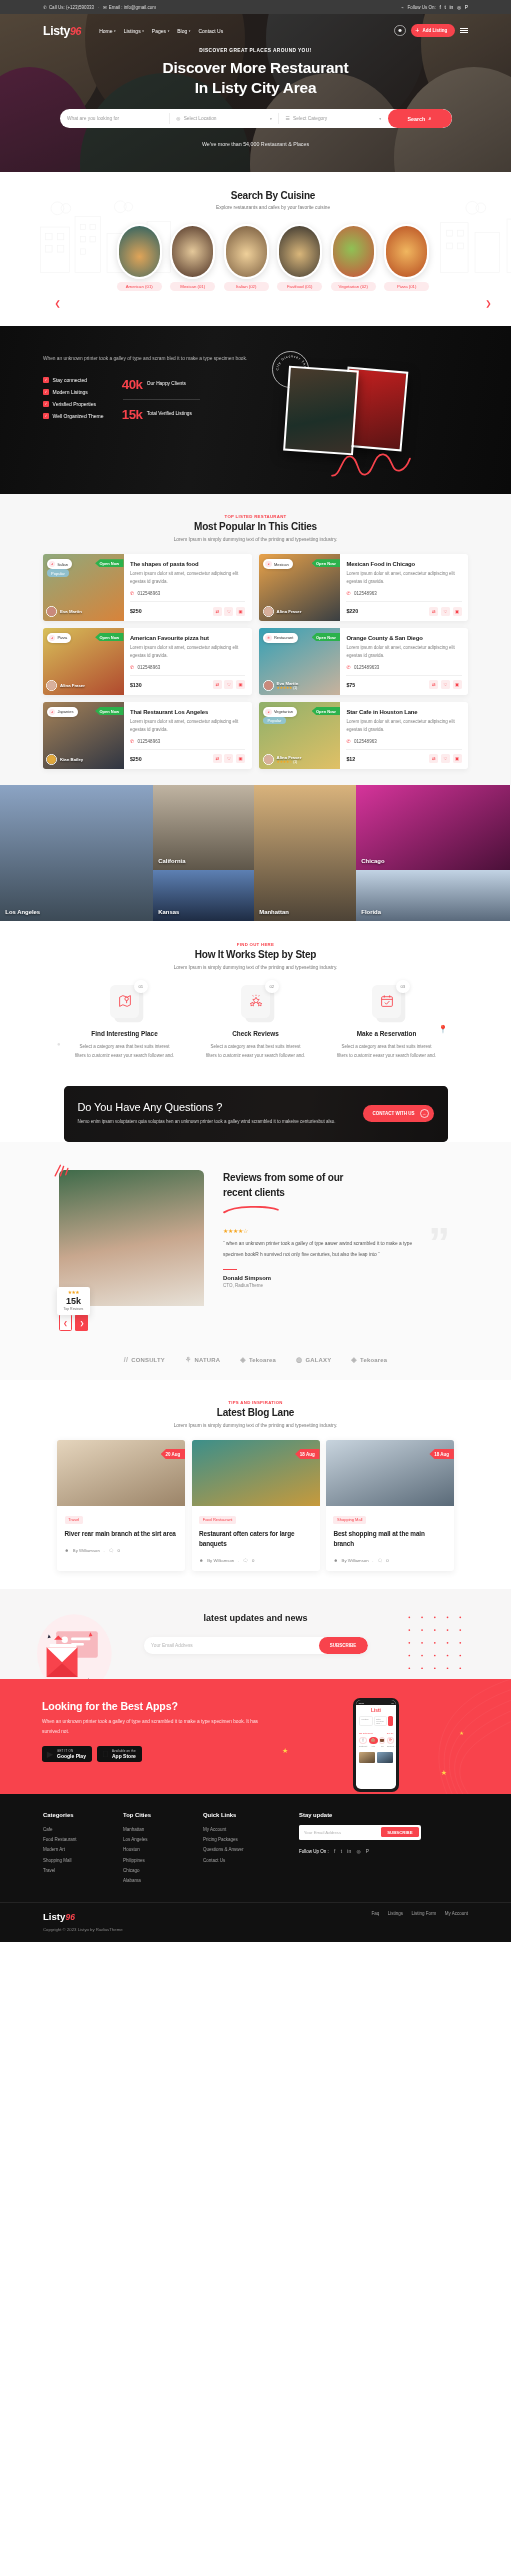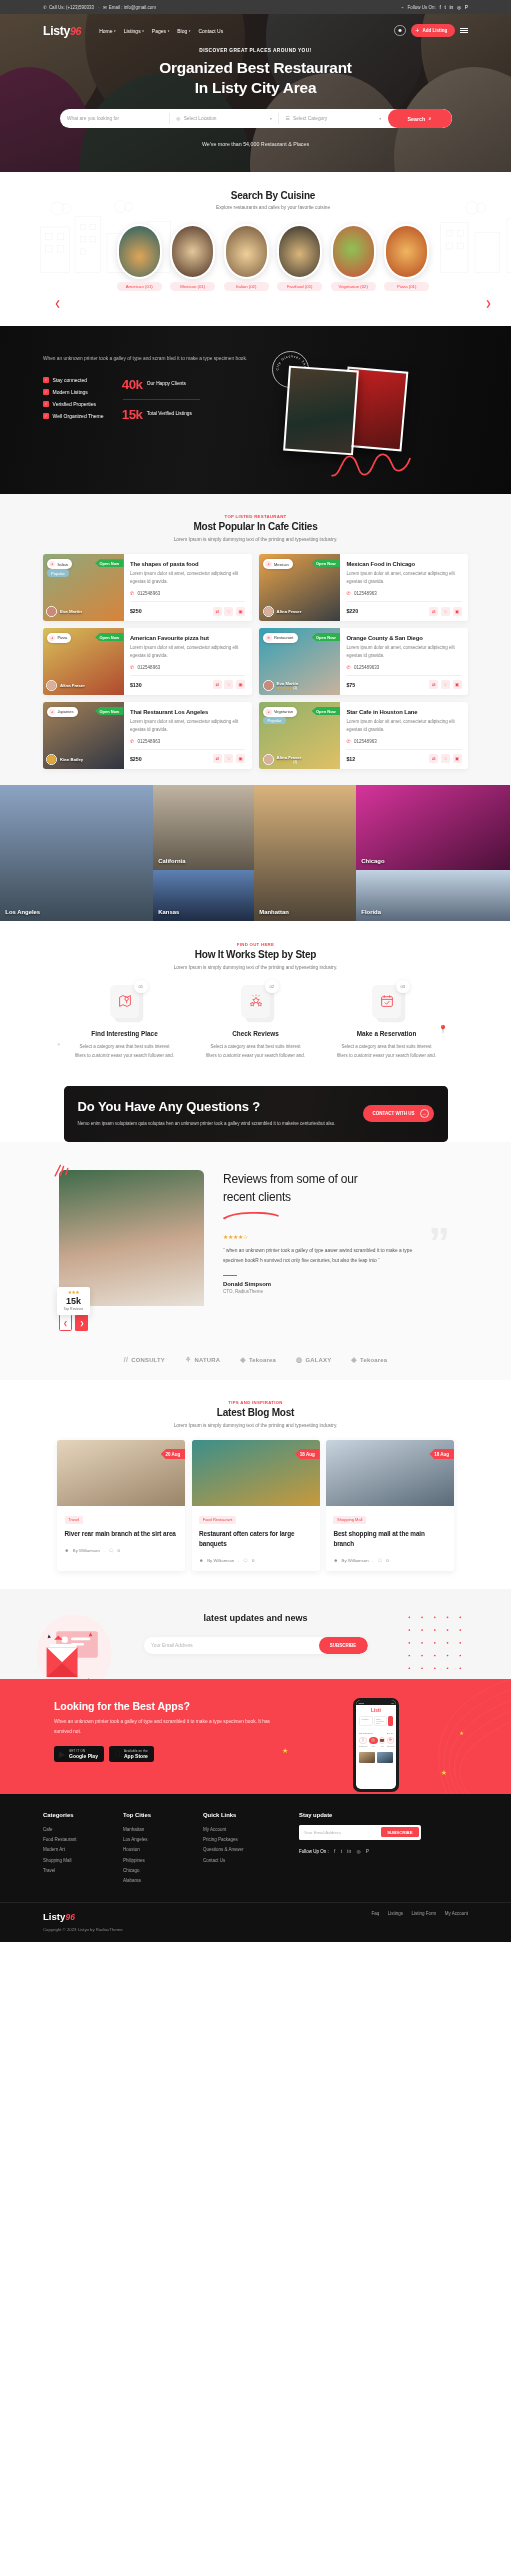--- a/index.html
+++ b/index.html
@@ -200,21 +200,21 @@
 
   
   .cta-wrap { padding:7.5px 0 0; }
   .cta {
     width:384px; margin:0 auto; height:56px; border-radius:4.8px; overflow:hidden;
     position:relative; background:linear-gradient(100deg,#1d1c1c,#2c2724 60%,#151313);
     display:flex; align-items:center; padding:0 14px;
   }
   .cta-ov { position:absolute; inset:0; background:rgba(18,16,16,.62); }
   .cta-c { position:relative; z-index:3; }
-  .cta-t { color:#fff; font-size:13px; font-weight:bold; letter-spacing:-0.1px; }
+  .cta-t { color:#fff; font-size:11px; font-weight:normal; letter-spacing:-0.1px; }
   .cta-d { color:#cfcfcf; font-size:4.5px; line-height:2; margin-top:4.3px; }
   .cta-btn {
     position:relative; z-index:3; margin-left:auto; background:#f8434c; color:#fff;
     border:none; border-radius:10.6px; height:16.5px; padding:0 4.8px 0 9.6px; font-size:4.5px;
     font-weight:bold; display:flex; align-items:center; gap:5.3px; cursor:pointer;
   }
   .cta-arrow { width:9px; height:9px; border-radius:50%; border:0.5px solid rgba(255,255,255,.75);
     display:flex; align-items:center; justify-content:center; font-size:4.3px; }
 
   
@@ -225,21 +225,21 @@
   .rev-img div { width:100%; height:100%; }
   .rev-spark { position:absolute; left:-7.5px; top:-9.6px; }
   .rev-badge {
     position:absolute; left:-2.1px; bottom:-9.6px; width:33px; background:#fff;
     border-radius:2.1px; box-shadow:0 2.1px 7.5px rgba(0,0,0,.12); padding:3.7px 0 4.3px; text-align:center;
   }
   .rb-st { color:#f5a623; font-size:4.8px; letter-spacing:-0.5px; }
   .rb-n { font-size:9px; font-weight:bold; margin-top:1.1px; }
   .rb-l { font-size:3.5px; color:#777; margin-top:0.5px; }
   .rev-right { flex:1; position:relative; }
-  .rev-title { font-size:12px; font-weight:normal; line-height:1.55; letter-spacing:-0.2px; }
+  .rev-title { font-size:10px; font-weight:bold; line-height:1.55; letter-spacing:-0.2px; }
   .rev-underline { margin-top:5.3px; }
   .rev-stars { color:#f5a623; font-size:5.9px; letter-spacing:-0.3px; margin-top:11.7px; }
   .rev-quote { font-size:4.8px; color:#555; line-height:2.1; margin-top:5.9px; position:relative; z-index:3; width:200px; }
   .big-q { position:absolute; right:2.1px; top:51px; font-size:43px; color:#ececec;
     font-weight:bold; line-height:1; z-index:1; }
   .rev-dash { width:14px; height:1.1px; background:#f8434c; margin-top:9.6px; }
   .rev-nm { font-size:5.9px; font-weight:bold; margin-top:4.8px; }
   .rev-ro { font-size:4.5px; color:#888; margin-top:2.1px; }
   .rev-navs { display:flex; gap:3.7px; margin:8.5px 0 0 59px; }
   .rnav {
@@ -284,21 +284,21 @@
   }
   .news-form input { flex:1; border:none; outline:none; font-size:4.8px; color:#333;
     font-family:"Liberation Sans",sans-serif; }
   .news-form input::placeholder { color:#b5b5b5; }
   .news-btn { background:#f8434c; color:#fff; border:none; height:17.6px; width:49px;
     font-size:4.5px; font-weight:bold; cursor:pointer; border-radius:10.6px; }
   .env { position:absolute; left:37px; top:23.4px; }
   .dots-deco { position:absolute; right:38px; top:23.4px; }
 
   
-  .apps { background:#f8434c; padding:21px 12px 0; position:relative; overflow:hidden; height:115px; }
+  .apps { background:#f8434c; padding:21px 0 0; position:relative; overflow:hidden; height:115px; }
   .apps-in { display:flex; padding:0 42px; position:relative; z-index:3; }
   .apps-l { width:229px; }
   .apps-t { color:#fff; font-size:10.6px; font-weight:bold; letter-spacing:-0.1px; }
   .apps-d { color:#ffe2e3; font-size:4.8px; line-height:2.05; margin-top:5.3px; }
   .stores { display:flex; gap:4.8px; margin-top:9.6px; }
   .store { background:#111; border-radius:2.7px; padding:2.7px 6.4px 2.7px 4.8px; display:flex;
     align-items:center; gap:3.7px; cursor:pointer; }
   .store .si { font-size:8.5px; }
   .store .st1 { color:#ccc; font-size:2.9px; letter-spacing:0.2px; display:block; }
   .store .st2 { color:#fff; font-size:5px; font-weight:bold; display:block; }
@@ -428,21 +428,21 @@
       <div class="hblob" style="left:421px;top:-59px;width:138px;height:176px;background:linear-gradient(150deg,#b59a72,#3a302a)"></div>
       <div class="hblob" style="left:-37px;top:53px;width:133px;height:176px;background:linear-gradient(160deg,#b0267a,#3c1430)"></div>
       <div class="hblob" style="left:80px;top:59px;width:170px;height:181px;background:linear-gradient(150deg,#2f5348,#14201c)"></div>
       <div class="hblob" style="left:250px;top:59px;width:160px;height:181px;background:linear-gradient(140deg,#bfae96,#4f4438)"></div>
       <div class="hblob" style="left:394px;top:53px;width:160px;height:181px;background:linear-gradient(150deg,#d4c2a4,#514639)"></div>
     </div>
     <div class="hero-overlay"></div>
     <div class="hero-inner">
       <div class="hero-kicker">DISCOVER GREAT PLACES AROUND YOU!</div>
       <div class="hero-title">
-        <div>Organized Best Restaurant</div>
+        <div>Discover More Restaurant</div>
         <div>In Listy City Area</div>
       </div>
       <div class="searchbar">
         <div class="sfield sf1">
           <span>What are you looking for</span>
         </div>
         <div class="sfield sf2">
           <span>◎</span>
           <span>Select Location</span>
           <span class="sf-caret">▾</span>
@@ -592,21 +592,21 @@
         <div class="photo ph1" style="background:linear-gradient(165deg,#4a3b2c,#1d2f28 60%,#3a3028)"></div>
         <svg class="squiggle" width="80" height="32" viewBox="0 0 150 60">
           <path d="M2,50 C18,52 20,12 36,14 C52,16 48,50 64,48 C80,46 80,8 98,10 C116,12 112,46 130,40 C140,37 145,26 148,18" stroke="#f8434c" stroke-width="3.2" fill="none" stroke-linecap="round"></path>
         </svg>
       </div>
     </div>
   </div>
 
   <div class="popular">
     <div class="sec-kicker">TOP LISTED RESTAURANT</div>
-    <div class="sec-title">Most Popular In Cafe Cities</div>
+    <div class="sec-title">Most Popular In This Cities</div>
     <div class="sec-desc">Lorem Ipsum is simply dummying text of the printing and typesetting industry.</div>
     <div class="container" style="width:426px;">
       <div class="cards">
 
         <div class="card">
           <div class="card-img">
             <div class="bg" style="background:linear-gradient(150deg,#8fa97c,#d8833a)"></div>
             <div class="badge-cat">
                 <span class="cat-ico">◕</span>
                 <span>Italian</span>
@@ -984,21 +984,21 @@
         <span>GALAXY</span>
       </div>
     <div class="brand">
         <span class="bi">◈</span>
         <span>Tekoarea</span>
       </div>
   </div>
 
   <div class="blog">
     <div class="sec-kicker">TIPS AND INSPIRATION</div>
-    <div class="sec-title">Latest Blog Most</div>
+    <div class="sec-title">Latest Blog Lane</div>
     <div class="sec-desc">Lorem Ipsum is simply dummying text of the printing and typesetting industry.</div>
     <div class="blog-cards">
 
       <div class="bcard">
         <div class="bimg">
           <div class="bg" style="background:linear-gradient(160deg,#e5d5bd,#9b8468)"></div>
           <div class="bdate">20 Aug</div>
         </div>
         <div class="bbody">
           <span class="btag">Travel</span>

